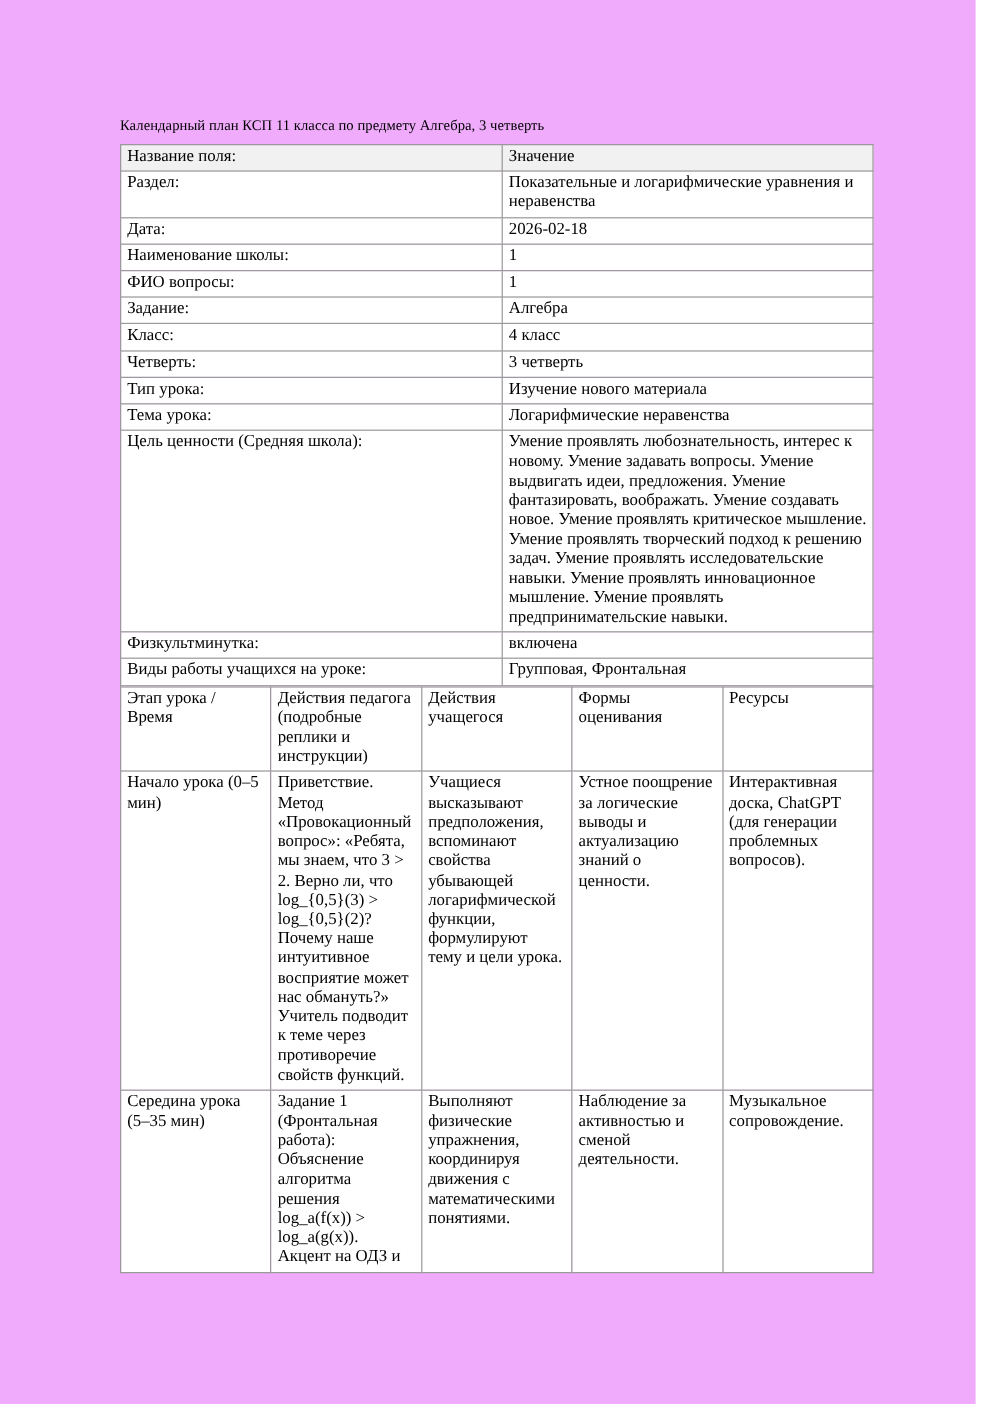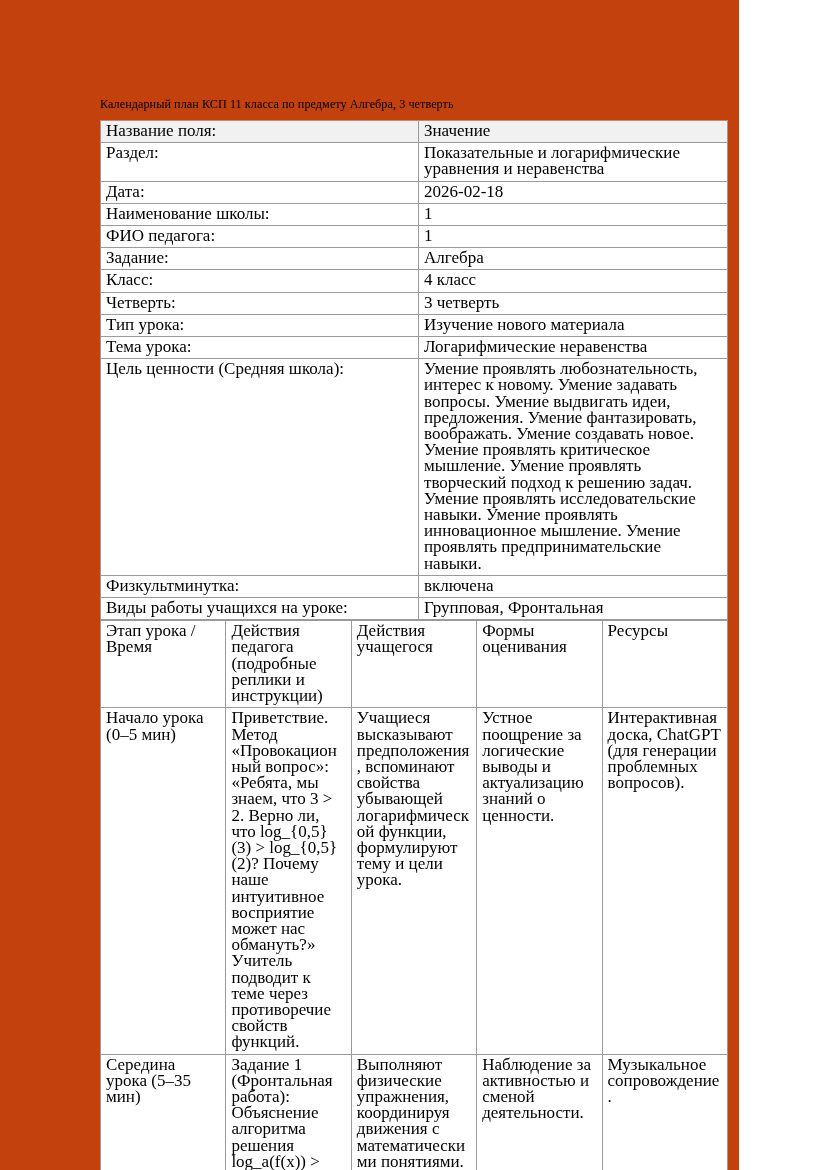--- a/index.html
+++ b/index.html
@@ -9,43 +9,43 @@
   }
   body {
     width: 827px;
     height: 1170px;
     font-family: "Liberation Serif", "DejaVu Serif", serif;
     color: #000000;
     overflow: hidden;
   }
   .page {
     position: relative;
-    width: 739px;
+    width: 813px;
     height: 1170px;
-    background: #c2410c;
+    background: #f0abfc;
     box-sizing: border-box;
     padding: 96px 100px 3px 100px;
   }
   .doc-title {
     font-size: 12.2px;
     line-height: 16px;
     margin: 0 0 8px 0;
     letter-spacing: 0.05px;
     white-space: nowrap;
   }
   table.doc-table {
     border-collapse: collapse;
     table-layout: fixed;
     width: 627px;
     margin: 0;
   }
   table.doc-table td, table.doc-table th {
     border: 1px solid #9a9a9a;
     padding: 2px 5px 3px 5px;
-    font-size: 17px;
+    font-size: 14px;
     line-height: 16.2px;
     vertical-align: top;
     text-align: left;
     font-weight: normal;
     word-wrap: break-word;
     overflow-wrap: break-word;
     background: #ffffff;
   }
   table.doc-table tr.head-row td {
     background: #f1f1f1;
@@ -86,21 +86,21 @@
       </tr>
       <tr>
         <td>Дата:</td>
         <td>2026-02-18</td>
       </tr>
       <tr>
         <td>Наименование школы:</td>
         <td>1</td>
       </tr>
       <tr>
-        <td>ФИО педагога:</td>
+        <td>ФИО вопросы:</td>
         <td>1</td>
       </tr>
       <tr>
         <td>Задание:</td>
         <td>Алгебра</td>
       </tr>
       <tr>
         <td>Класс:</td>
         <td>4 класс</td>
       </tr>

